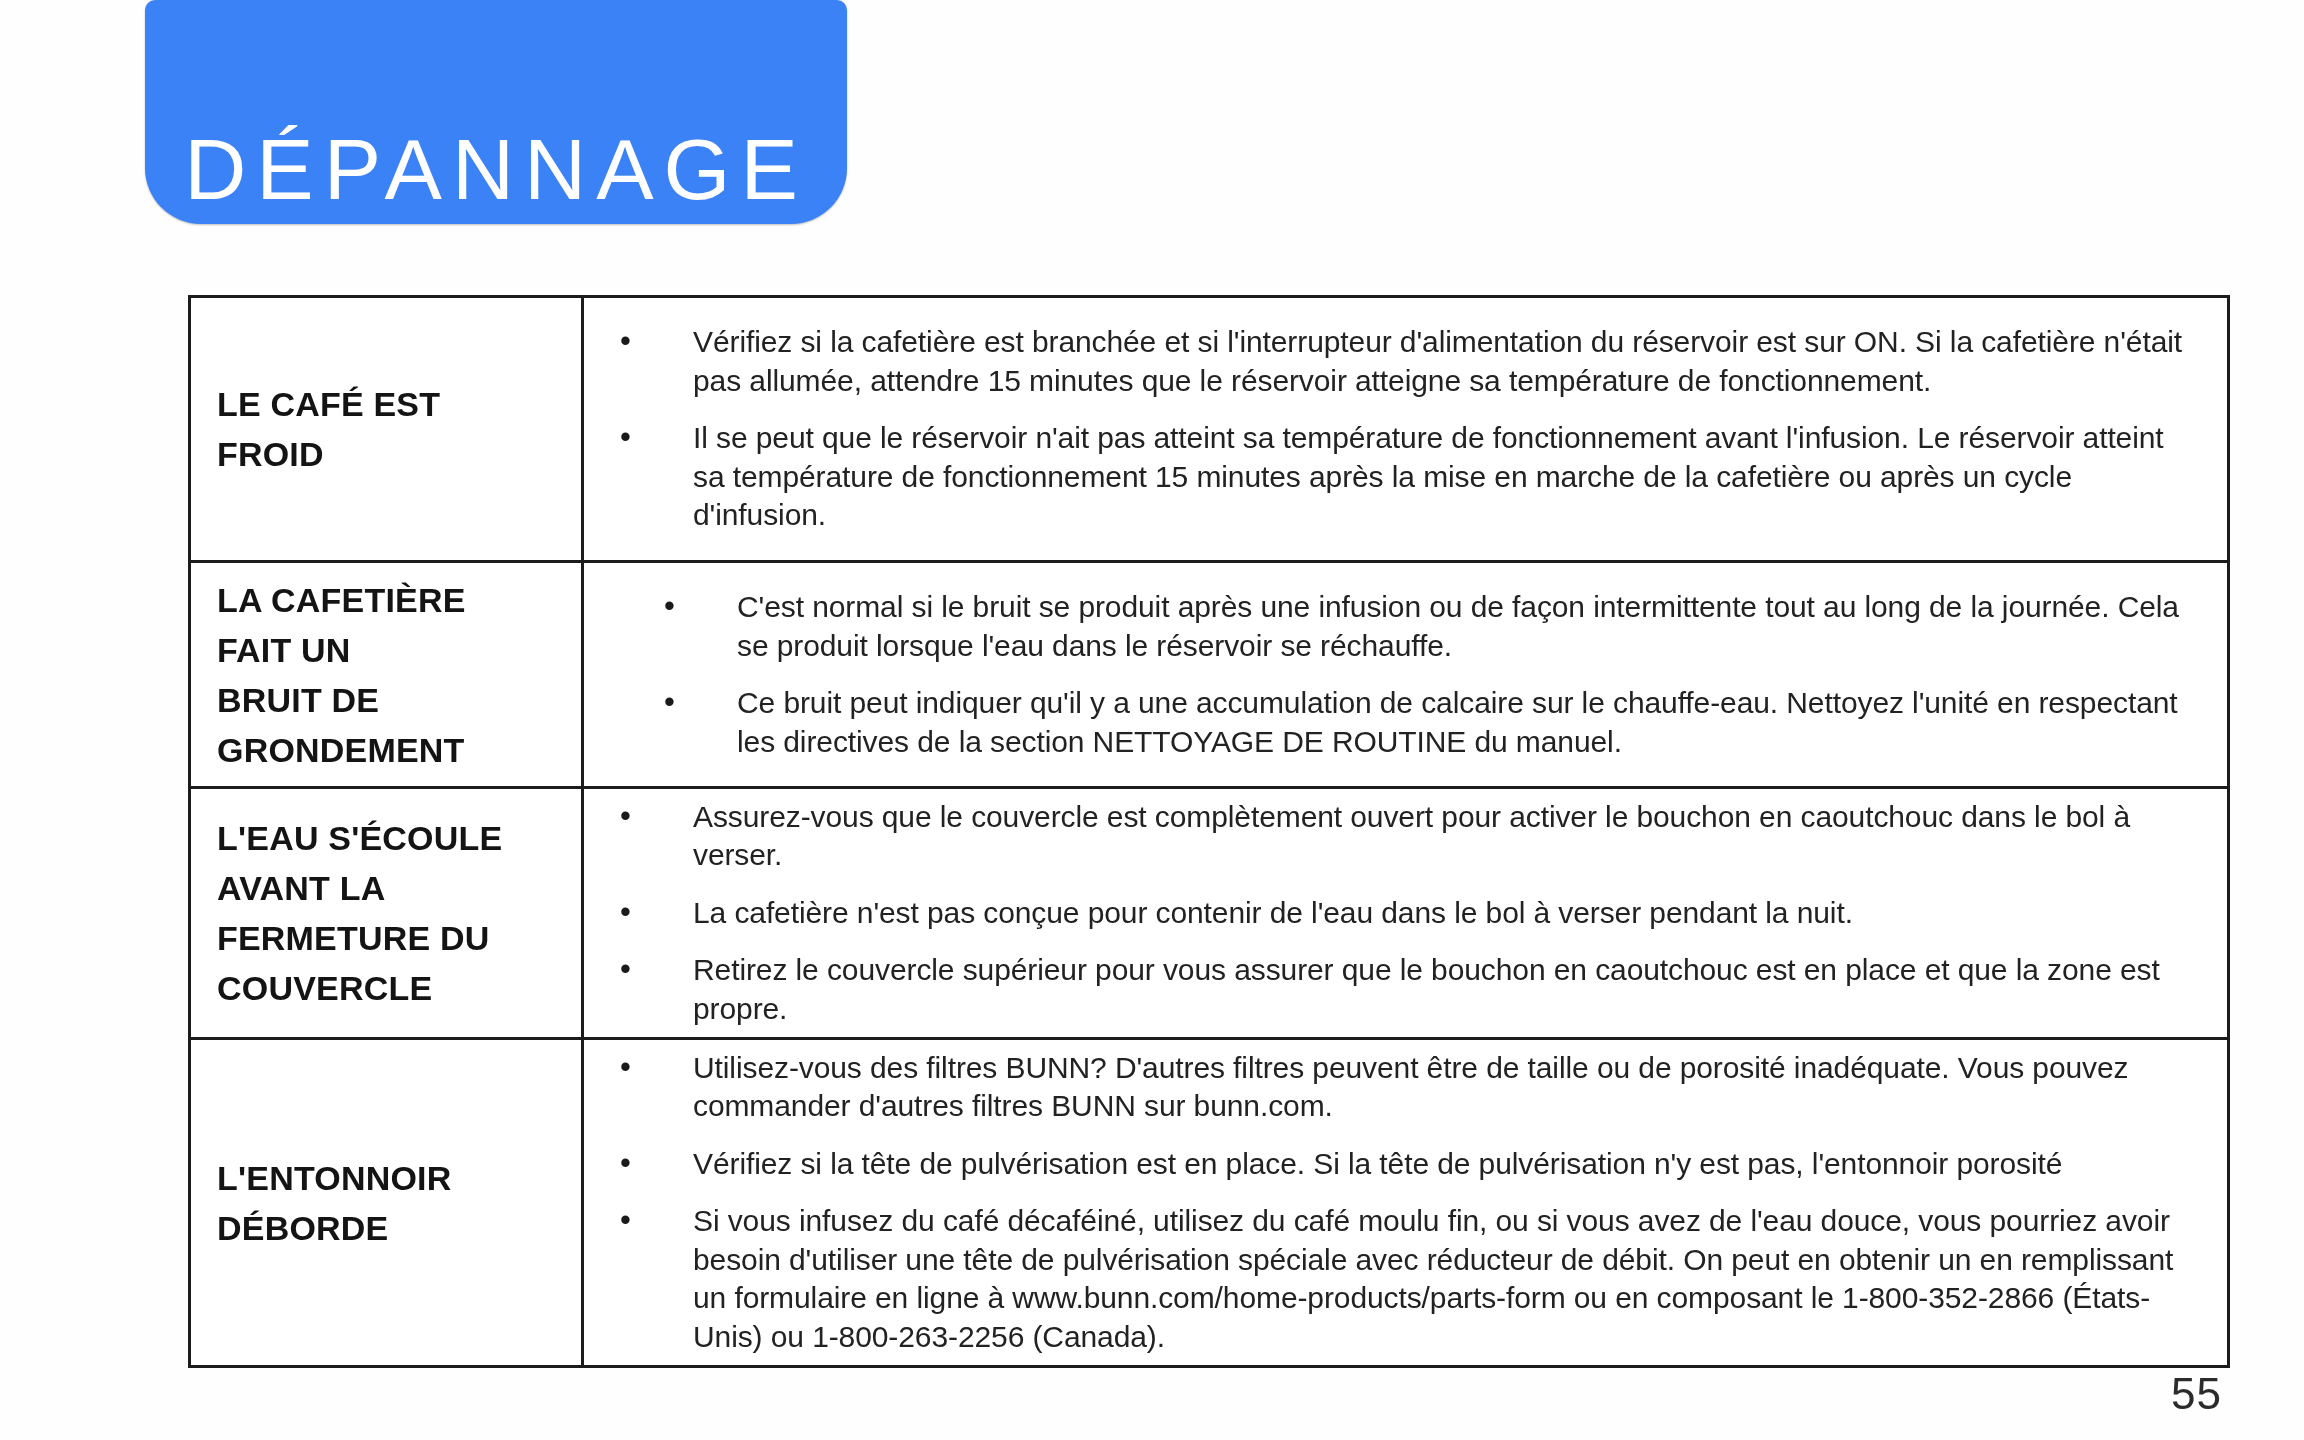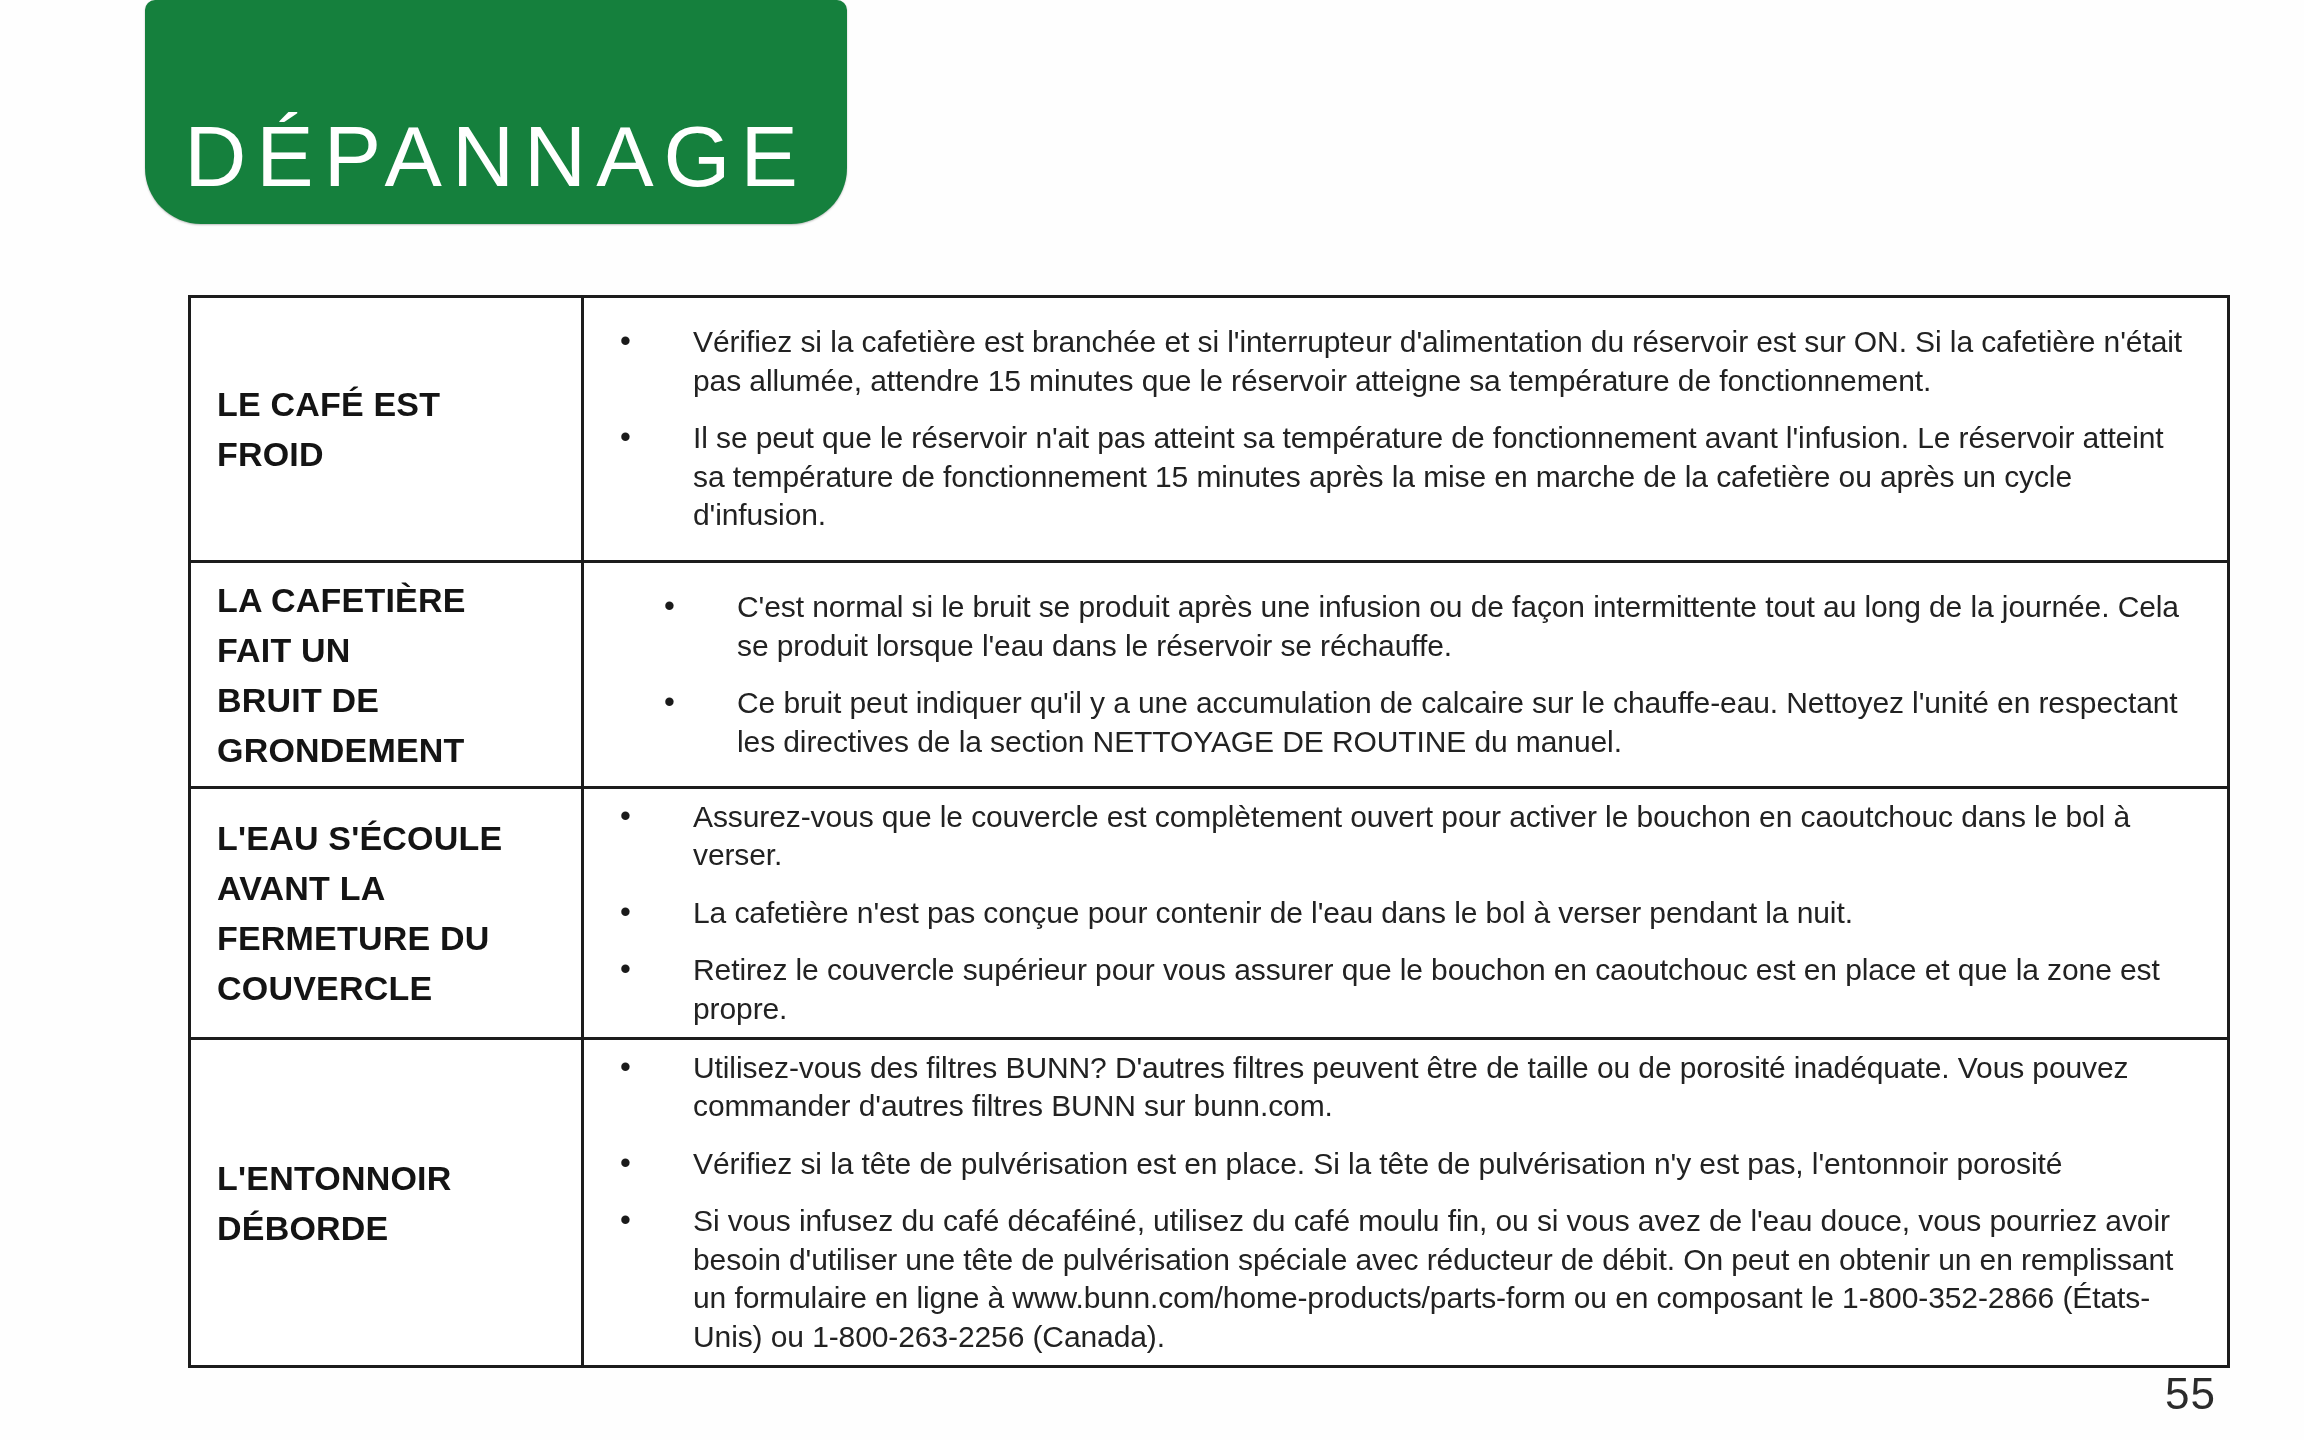--- a/index.html
+++ b/index.html
@@ -9,26 +9,26 @@
     background: #fefefe;
     font-family: "Liberation Sans", sans-serif;
     overflow: hidden;
   }
 
   
   .tab {
     position: absolute;
     left: 145px; top: 0;
     width: 702px; height: 224px;
-    background: #15803d;
+    background: #3b82f6;
     border-radius: 10px 10px 56px 56px;
     display: flex;
     align-items: flex-end;
     justify-content: center;
-    padding-bottom: 25px;
+    padding-bottom: 12px;
     box-shadow: 0 1px 2px rgba(0,0,0,0.25);
   }
   .tab-title {
     color: #ffffff;
     font-size: 86px;
     line-height: 1;
     font-weight: 200;
     letter-spacing: 10px;
     white-space: nowrap;
   }
@@ -91,21 +91,21 @@
     font-weight: 400;
     letter-spacing: -0.1px;
     margin-left: 38px;
   }
   .sol p .u { text-underline-offset: 4px; }
 
   
   .page-number {
     position: absolute;
     top: 1372px;
-    right: 88px;
+    right: 82px;
     font-size: 44px;
     line-height: 1;
     color: #2b2b2b;
     font-weight: 300;
     letter-spacing: 1px;
   }
 </style>
 </head>
 <body>
 

